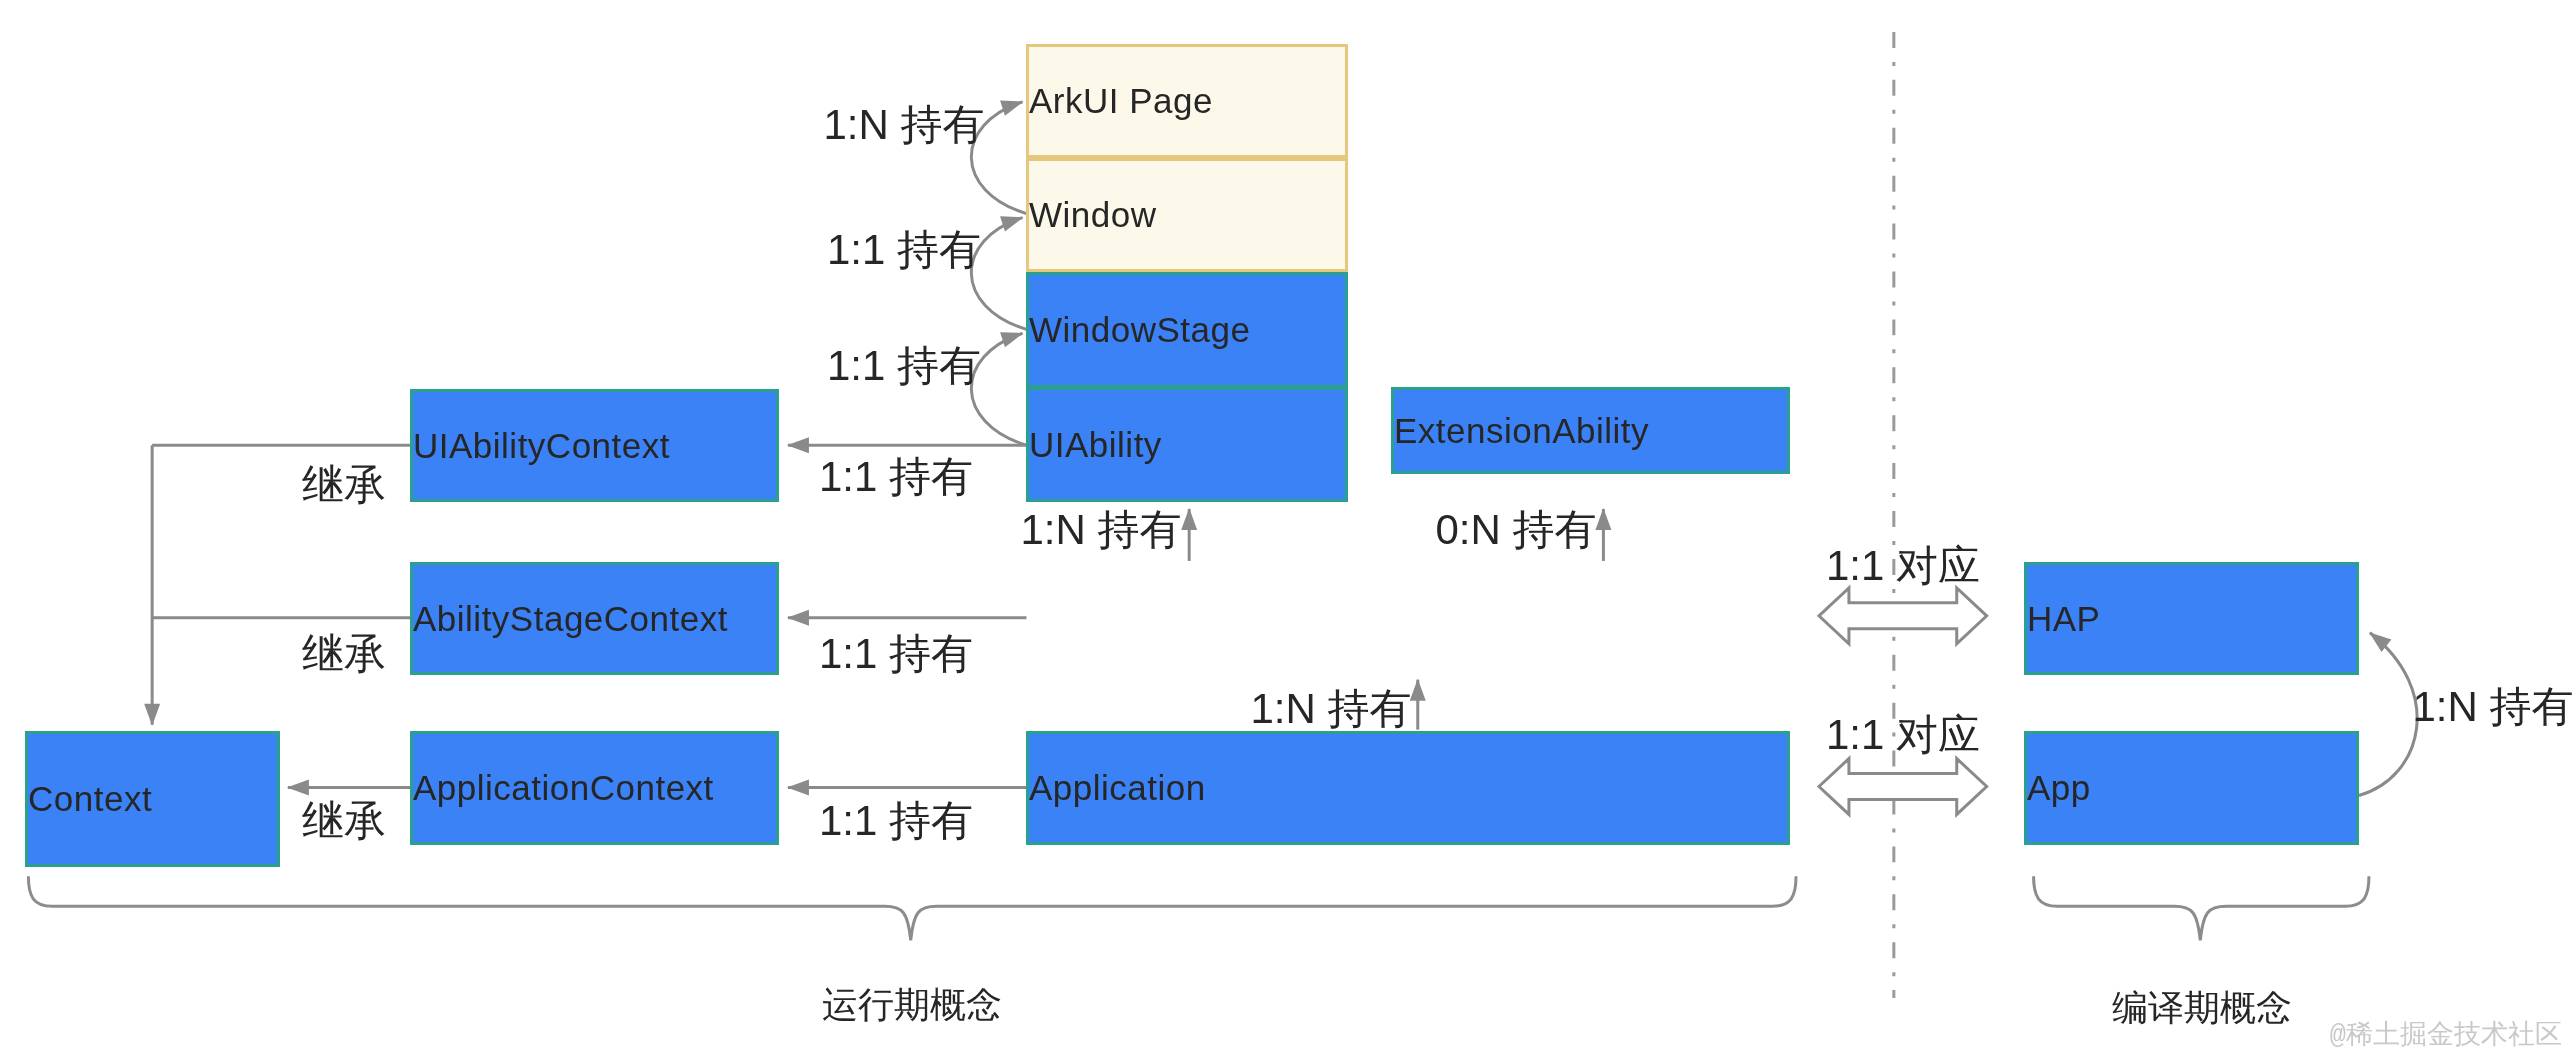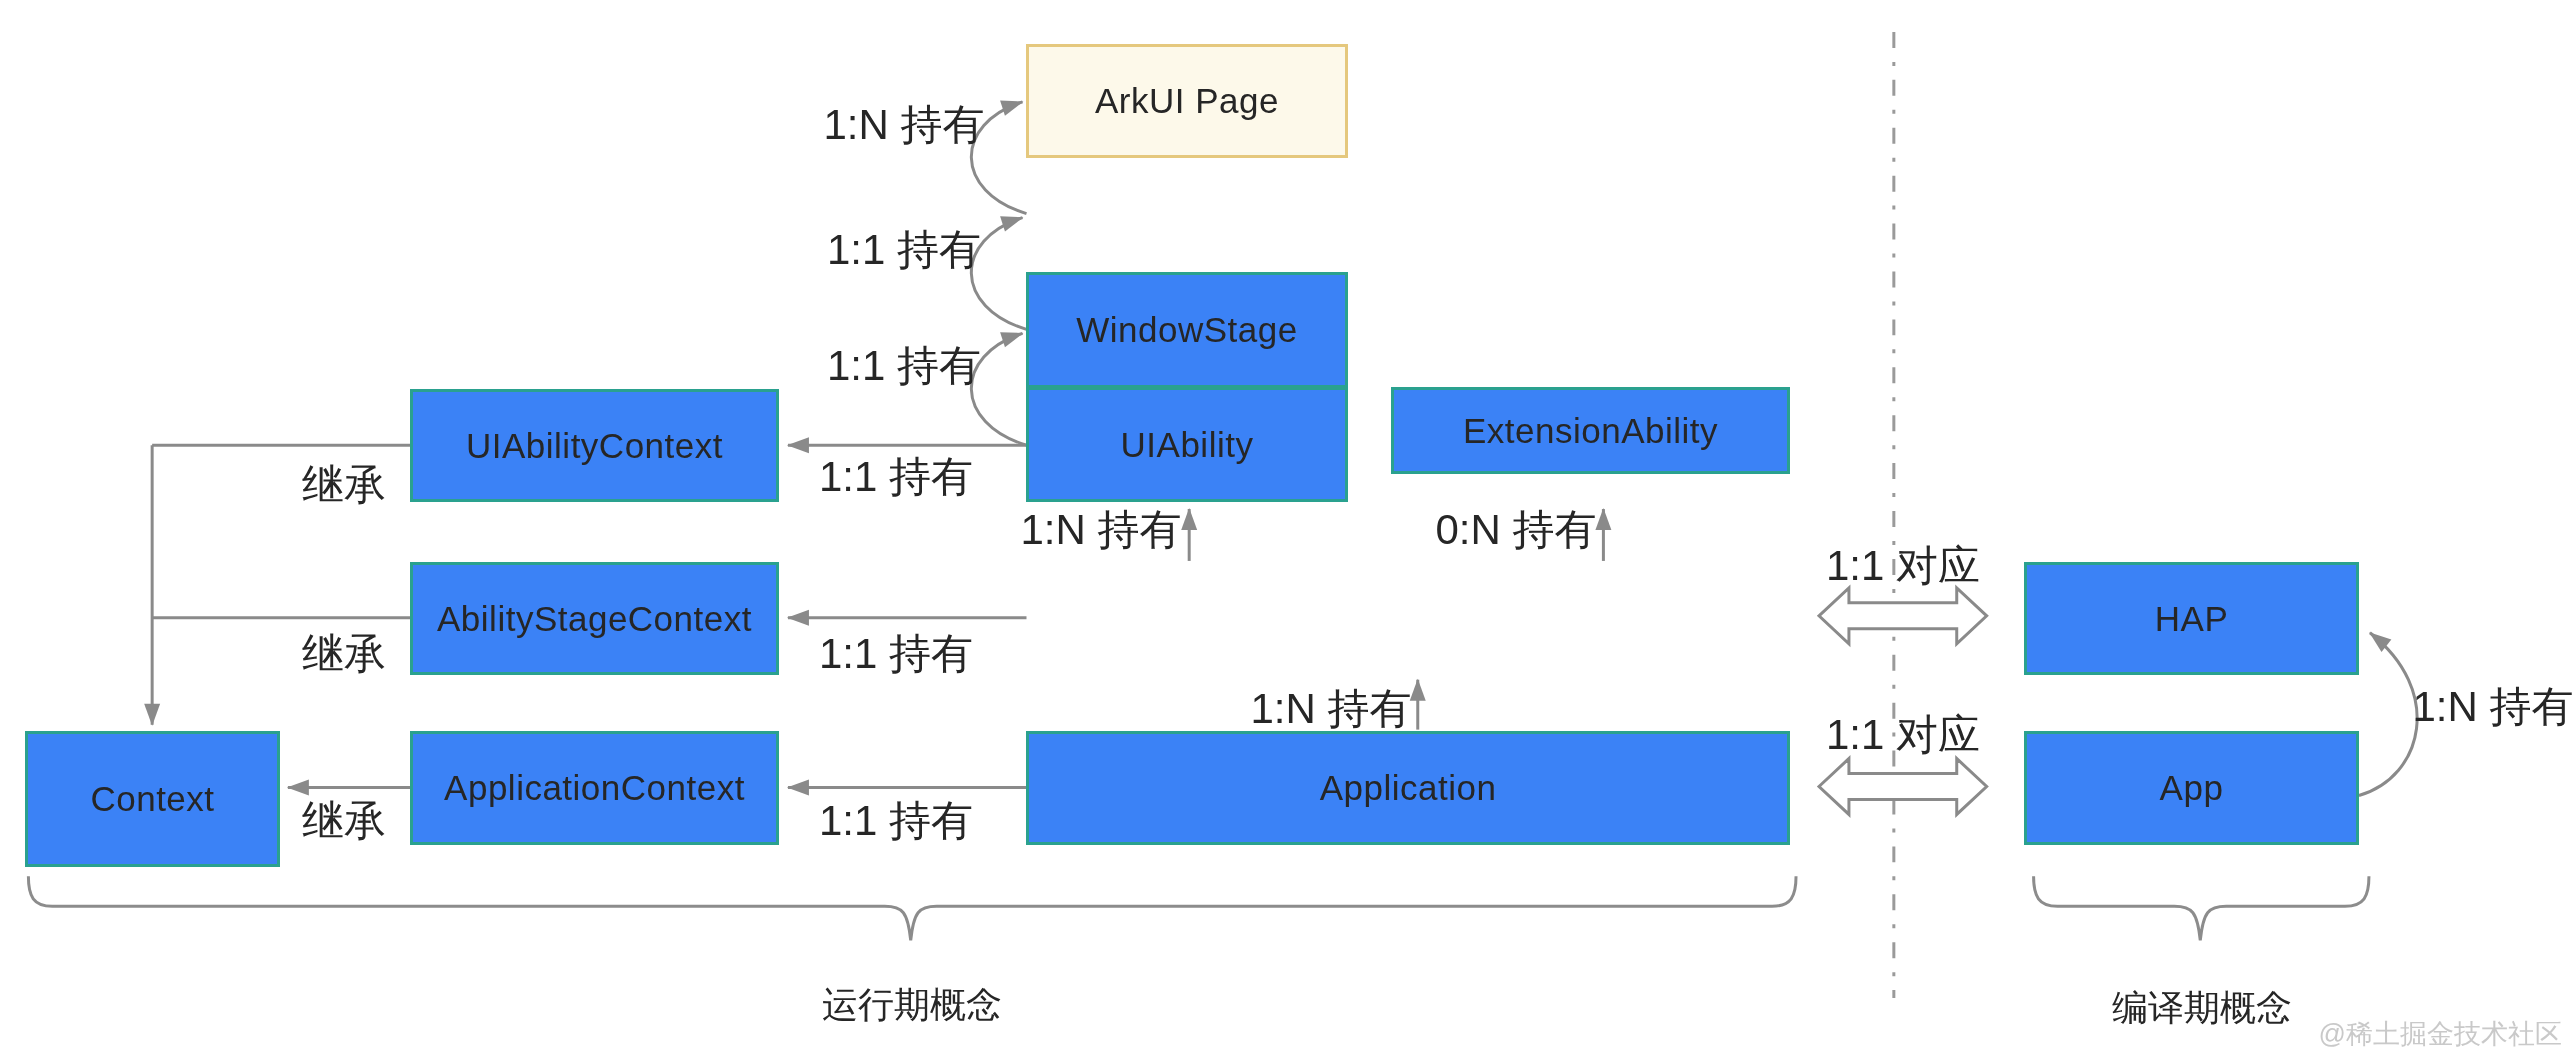--- a/index.html
+++ b/index.html
@@ -7,21 +7,21 @@
     position:relative;
     width:2576px;height:1056px;
     background:#ffffff;
     font-family:"Liberation Sans","DejaVu Sans",sans-serif;
     color:#262626;
     overflow:hidden;
   }
   .wires{position:absolute;left:0;top:0;width:2576px;height:1056px;}
   .box{
     position:absolute;
-    display:flex;align-items:center;justify-content:center;
+    display:flex;align-items:center;
     box-sizing:border-box;
     font-size:35px;font-weight:500;
     letter-spacing:0.5px;
     white-space:nowrap;
   }
   .box.green{background:#3b82f6;border:3px solid #2aa18f;}
   .box.yellow{background:#fdf9ea;border:3px solid #e5c87d;}
   .lbl{
     position:absolute;
     transform:translate(-50%,-50%);
@@ -30,20 +30,21 @@
     color:#262626;
   }
   .section-lbl{font-size:36px;}
   .watermark{
     position:absolute;
     transform:translate(-100%,-50%);
     font-size:27px;
     color:#c9c9c9;
     font-weight:400;
     white-space:nowrap;
+    font-family:Liberation Mono, monospace;
   }
 </style>
 </head>
 <body>
 
 <div class="stage">
 
   <svg class="wires" viewBox="0 0 2580 1058">
     <defs>
       <marker id="ah" viewBox="0 0 24 18" refX="22" refY="9" markerWidth="24" markerHeight="18" orient="auto" markerUnits="userSpaceOnUse">
@@ -74,20 +75,23 @@
     <polygon points="1822,788 1852,760 1852,775 1960,775 1960,760 1990,788 1960,816 1960,801 1852,801 1852,816" fill="#ffffff" stroke="#8a8a8a" stroke-width="3"></polygon>
 
     <path d="M2363,797 C2428,778 2448,692 2374,634" stroke="#8a8a8a" stroke-width="3" fill="none" marker-end="url(#ah)"></path>
 
     <path d="M28,878 C28,898 33,908 52,908 L886,908 C904,908 909,914 912,942 C915,914 920,908 938,908 L1775,908 C1794,908 1799,898 1799,878" stroke="#8c8c8c" stroke-width="3" fill="none"></path>
     <path d="M2037,878 C2037,898 2042,908 2061,908 L2178,908 C2196,908 2201,914 2204,942 C2207,914 2212,908 2230,908 L2349,908 C2368,908 2373,898 2373,878" stroke="#8c8c8c" stroke-width="3" fill="none"></path>
   </svg>
 
   <div class="box yellow" style="left:1026px;top:44px;width:322px;height:114px">
     <span>ArkUI Page</span>
+  </div>
+  <div class="box yellow" style="left:1026px;top:158px;width:322px;height:114px">
+    <span>Window</span>
   </div>
 
   <div class="box green" style="left:1026px;top:272px;width:322px;height:116px">
     <span>WindowStage</span>
   </div>
   <div class="box green" style="left:1026px;top:387px;width:322px;height:115px">
     <span>UIAbility</span>
   </div>
   <div class="box green" style="left:1391px;top:387px;width:399px;height:87px">
     <span>ExtensionAbility</span>

